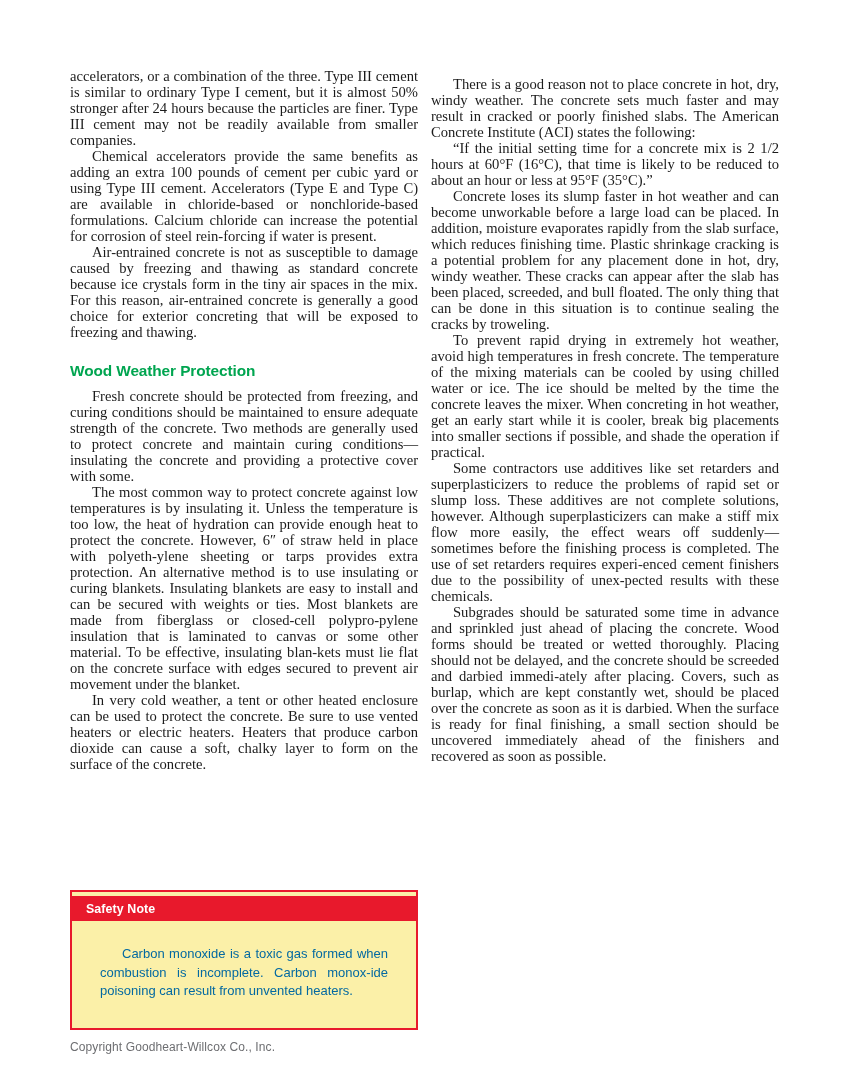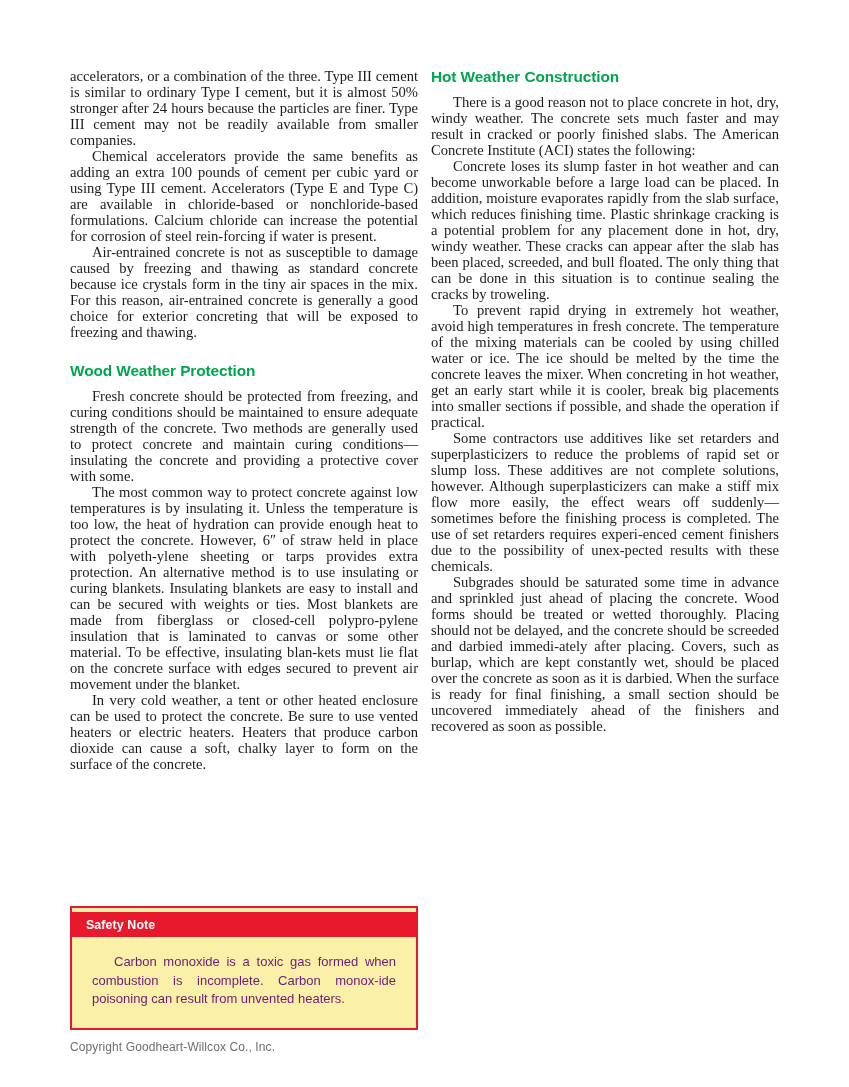--- a/index.html
+++ b/index.html
@@ -121,27 +121,27 @@
     font-size: 12.4px;
     font-weight: bold;
     color: #ffffff;
     letter-spacing: 0.1px;
   }
   .sn-body {
     background: #fbf0a8;
     padding: 8px 12px 11px 12px;
   }
   .sn-body p {
-    margin: 8px;
+    margin: 16px;
     font-family: "Liberation Sans", sans-serif;
     font-size: 13px;
     line-height: 18.6px;
     text-align: justify;
     text-indent: 22px;
-    color: #701a75;
+    color: #0369a1;
   }
 
   
   .footer {
     position: absolute;
     left: 70px;
     top: 1040px;
     font-family: Liberation Sans, sans-serif;
     font-size: 12px;
     color: #6d6e71;
@@ -177,24 +177,24 @@
         </div>
         <div class="sn-body">
           <p>Carbon monoxide is a toxic gas formed when combustion is incomplete. Carbon monox‐ide poisoning can result from unvented heaters.</p>
         </div>
       </div>
 
     </div>
 
     <div class="col col-right">
 
-      <h2 class="sec">Hot Weather Construction</h2>
       <div class="gap-after-head"></div>
 
       <p class="body">There is a good reason not to place concrete in hot, dry, windy weather. The concrete sets much faster and may result in cracked or poorly finished slabs. The American Concrete Institute (ACI) states the following:</p>
+      <p class="body">“If the initial setting time for a concrete mix is 2 1/2 hours at 60°F (16°C), that time is likely to be reduced to about an hour or less at 95°F (35°C).”</p>
       <p class="body">Concrete loses its slump faster in hot weather and can become unworkable before a large load can be placed. In addition, moisture evaporates rapidly from the slab surface, which reduces finishing time. Plastic shrinkage cracking is a potential problem for any placement done in hot, dry, windy weather. These cracks can appear after the slab has been placed, screeded, and bull floated. The only thing that can be done in this situation is to continue sealing the cracks by troweling.</p>
       <p class="body">To prevent rapid drying in extremely hot weather, avoid high temperatures in fresh concrete. The temperature of the mixing materials can be cooled by using chilled water or ice. The ice should be melted by the time the concrete leaves the mixer. When concreting in hot weather, get an early start while it is cooler, break big placements into smaller sections if possible, and shade the operation if practical.</p>
       <p class="body">Some contractors use additives like set retarders and superplasticizers to reduce the problems of rapid set or slump loss. These additives are not complete solutions, however. Although superplasticizers can make a stiff mix flow more easily, the effect wears off suddenly—sometimes before the finishing process is completed. The use of set retarders requires experi‐enced cement finishers due to the possibility of unex‐pected results with these chemicals.</p>
       <p class="body">Subgrades should be saturated some time in advance and sprinkled just ahead of placing the concrete. Wood forms should be treated or wetted thoroughly. Placing should not be delayed, and the concrete should be screeded and darbied immedi‐ately after placing. Covers, such as burlap, which are kept constantly wet, should be placed over the concrete as soon as it is darbied. When the surface is ready for final finishing, a small section should be uncovered immediately ahead of the finishers and recovered as soon as possible.</p>
 
     </div>
 
   </div>
 
   <div class="footer">Copyright Goodheart-Willcox Co., Inc.</div>

